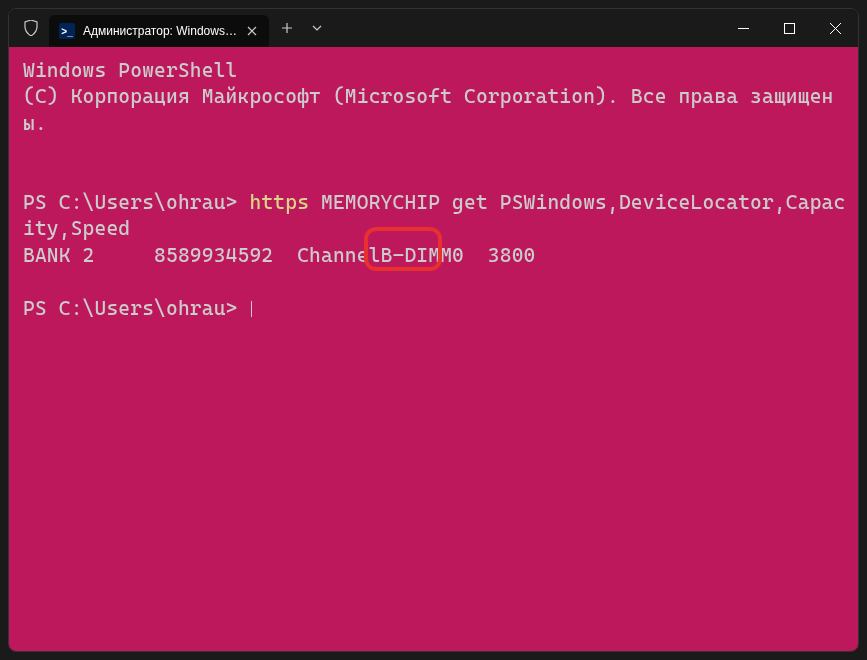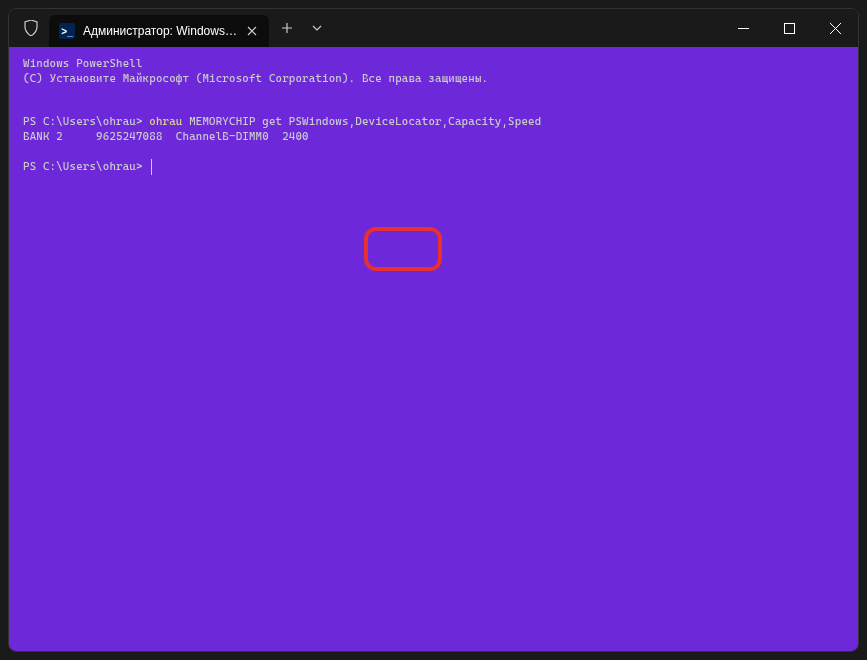--- a/index.html
+++ b/index.html
@@ -118,24 +118,24 @@
       width: 46px;
       height: 100%;
       display: flex;
       align-items: center;
       justify-content: center;
       color: #fff;
       cursor: pointer;
     }
     .terminal {
       flex: 1;
-      background: #6d28d9;
+      background: #be185d;
       padding: 10px 10px 10px 14px;
       font-family: 'Cascadia Mono', 'Consolas', monospace;
-      font-size: 11px;
+      font-size: 20px;
       line-height: 1.32;
       color: #cccccc;
       overflow: hidden;
       position: relative;
       letter-spacing: 0.2px;
     }
     .terminal pre {
       font-family: inherit;
       white-space: pre-wrap;
       word-break: break-all;
@@ -204,23 +204,23 @@
       <div class="win-btn">
         <svg width="11" height="11" viewBox="0 0 11 11">
             <path d="M0 0 L11 11 M11 0 L0 11" stroke="#fff" stroke-width="1"></path>
           </svg>
       </div>
     </div>
   </div>
 
   <div class="terminal">
 <pre>Windows PowerShell</pre>
-<pre>(C) Установите Майкрософт (Microsoft Corporation). Все права защищены.</pre>
+<pre>(C) Корпорация Майкрософт (Microsoft Corporation). Все права защищены.</pre>
 <pre> </pre>
 <pre> </pre>
-<pre><span>PS C:\Users\ohrau&gt; </span><span class="cmd-yellow">ohrau</span><span> MEMORYCHIP get PSWindows,DeviceLocator,Capacity,Speed</span></pre>
-<pre>BANK 2     9625247088  ChannelB-DIMM0  2400</pre>
+<pre><span>PS C:\Users\ohrau&gt; </span><span class="cmd-yellow">https</span><span> MEMORYCHIP get PSWindows,DeviceLocator,Capacity,Speed</span></pre>
+<pre>BANK 2     8589934592  ChannelB-DIMM0  3800</pre>
 <pre> </pre>
 <pre><span>PS C:\Users\ohrau&gt; </span><span class="cursor"></span></pre>
 
     <div class="highlight-box" style="top:180px;left:355px;width:78px;height:44px;"></div>
   </div>
 </div>
 
 </body></html>

